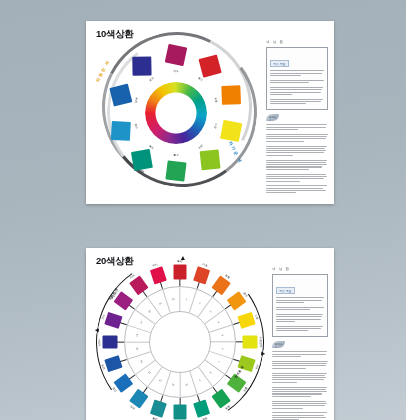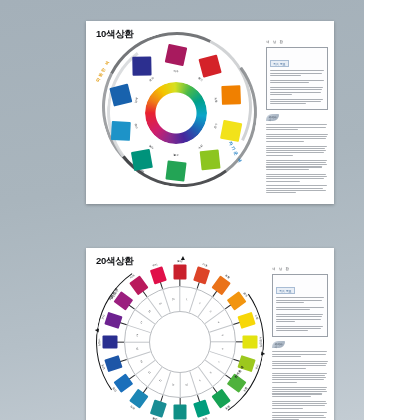--- a/index.html
+++ b/index.html
@@ -5,21 +5,21 @@
 <style>
   * { box-sizing: border-box; }
   html, body {
     margin: 0; padding: 0;
     width: 420px; height: 420px;
     overflow: hidden;
     font-family: "Liberation Sans", sans-serif;
   }
   #stage {
     position: relative;
-    width: 364px; height: 420px;
+    width: 406px; height: 420px;
     background: linear-gradient(170deg, #a4b0b9 0%, #a9b5bd 42%, #b4bfc7 72%, #c3ccd3 100%);
     padding-left: 21px;
   }
 
   
   .slide {
     position: absolute;
     background: #ffffff;
     box-shadow: 0 1px 3px rgba(0,0,0,0.28);
     overflow: hidden;

